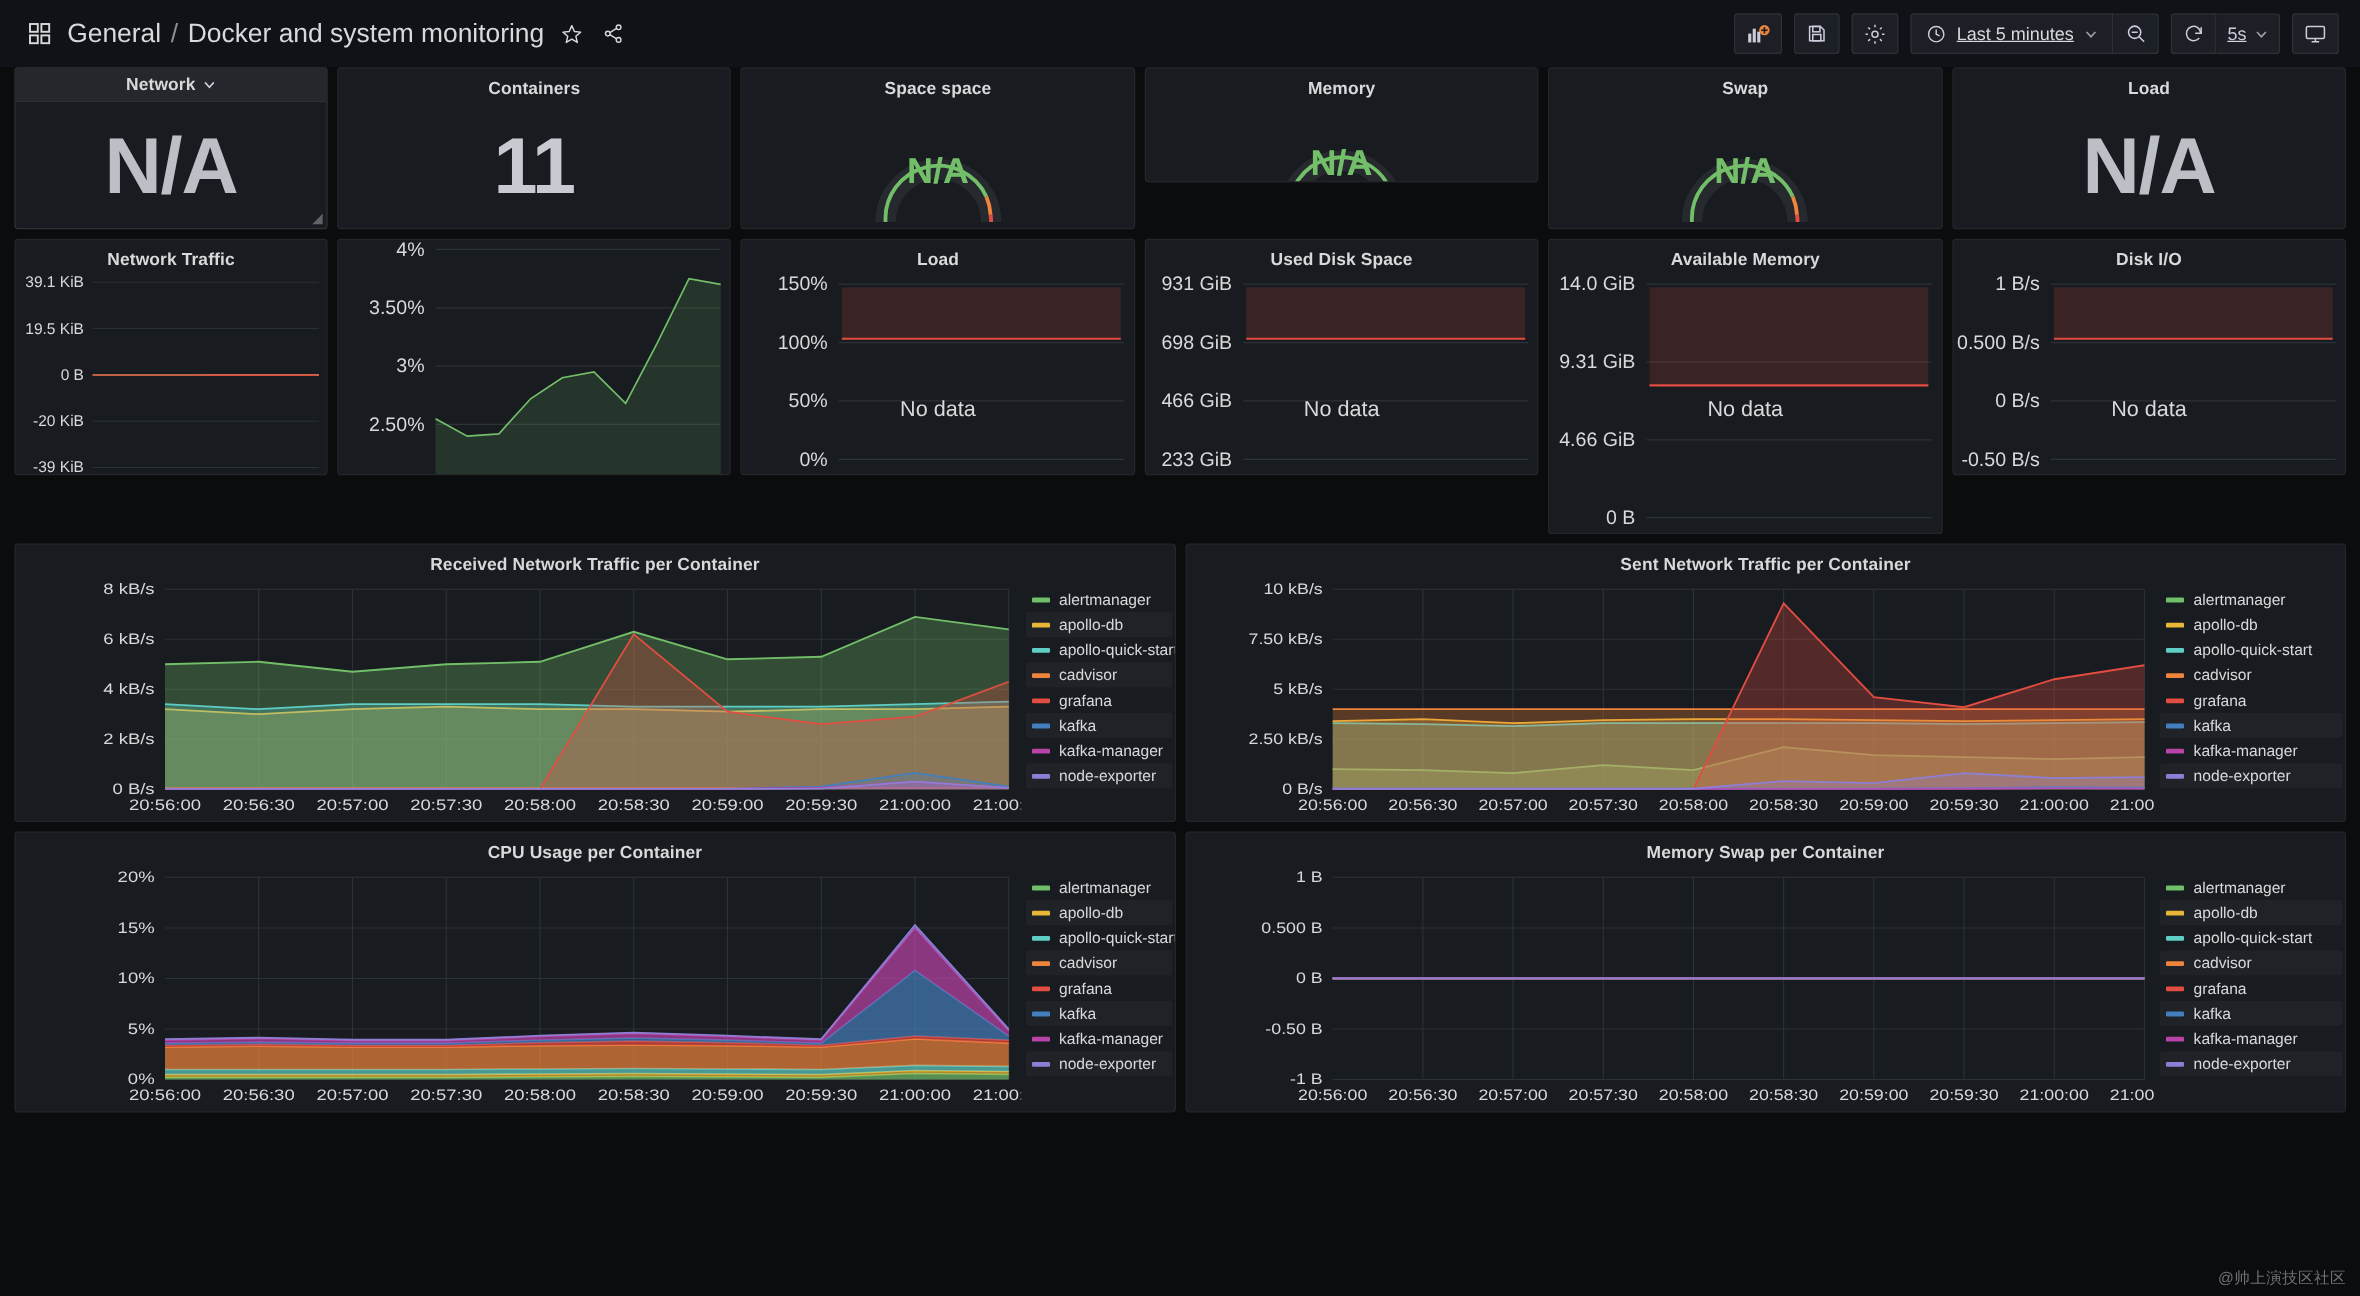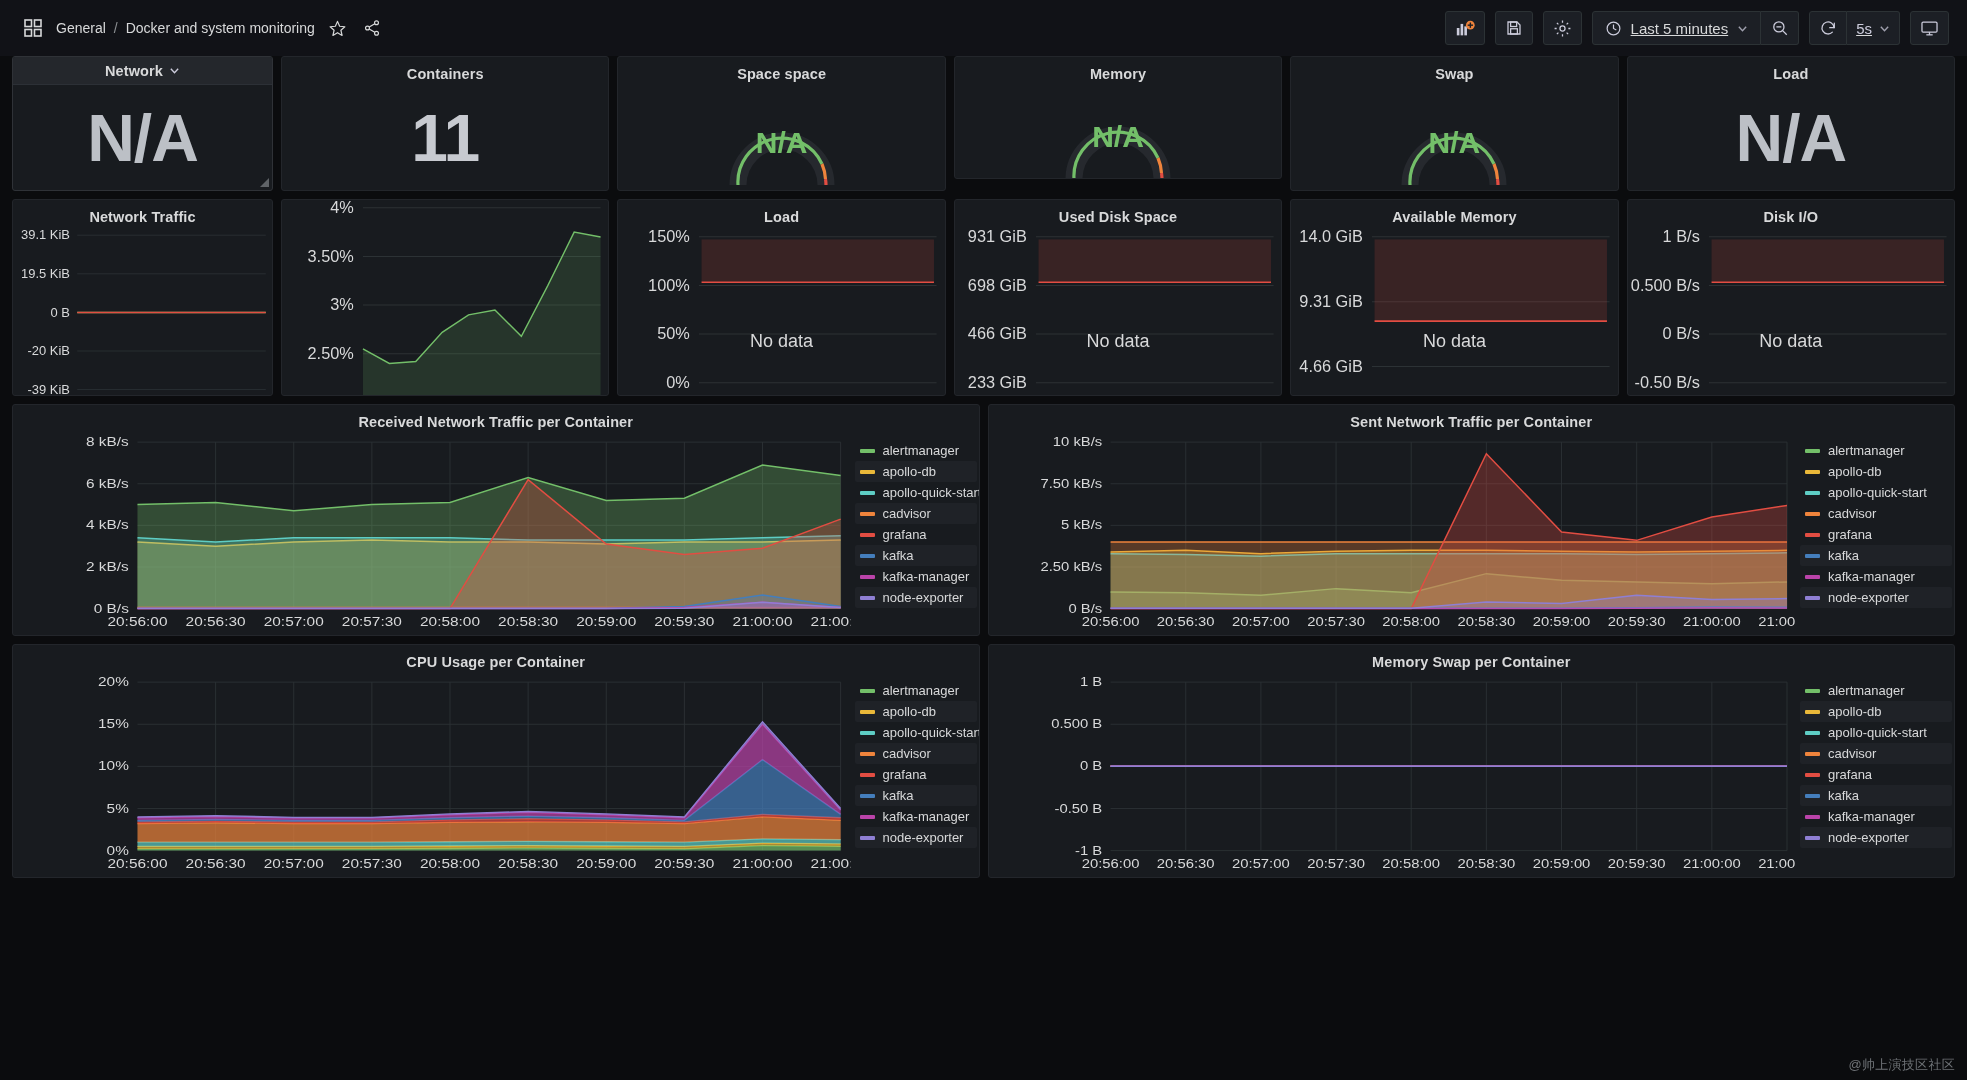--- a/index.html
+++ b/index.html
@@ -14,21 +14,21 @@
   
   .topnav {
     height: 56px;
     display: flex; align-items: center;
     padding: 0 18px 0 22px;
     background: #111217;
     position: relative;
   }
   .nav-left { display: flex; align-items: center; gap: 12px; }
   .grid-icon { width: 20px; height: 20px; display:block; }
-  .breadcrumb { display: flex; align-items: flex-start; gap: 8px; font-size: 14px; }
+  .breadcrumb { display: flex; align-items: flex-start; gap: 8px; font-size: 22px; }
   .bc-folder { color: #d8d9da; }
   .bc-sep { color: #8c8f93; }
   .bc-title { color: #d8d9da; }
   .nav-icon-btn {
     width: 22px; height: 22px;
     display: flex; align-items: center; justify-content: center;
     color: #ccccdc; cursor: pointer;
   }
   .nav-right {
     margin-left: auto;
@@ -261,21 +261,21 @@
         <div class="panel-title">Space space</div>
         <div class="gaugewrap">
           <div class="gauge-holder"><svg viewBox="0 0 128 92" width="128" height="92">
               <path d="M 20 92 A 44 44 0 1 1 108 92" fill="none" stroke="#26292e" stroke-width="17"></path>
               <path d="M 20 92 A 44 44 0 0 1 104 71" fill="none" stroke="#73bf69" stroke-width="3.2" stroke-linecap="butt"></path>
               <path d="M 104 71 A 44 44 0 0 1 107.5 86" fill="none" stroke="#ef843c" stroke-width="3.2"></path>
               <path d="M 107.5 86 A 44 44 0 0 1 108 92" fill="none" stroke="#e24d42" stroke-width="3.2"></path>
             </svg><div class="gauge-val">N/A</div></div>
         </div>
       </div>
-      <div class="panel" style="width: 253px; flex: 1 1 0px; height: 123px;">
+      <div class="panel" style="width: 253px; flex: 1 1 0px; height: 96px;">
         <div class="panel-title">Memory</div>
         <div class="gaugewrap">
           <div class="gauge-holder"><svg viewBox="0 0 128 92" width="128" height="92">
               <path d="M 20 92 A 44 44 0 1 1 108 92" fill="none" stroke="#26292e" stroke-width="17"></path>
               <path d="M 20 92 A 44 44 0 0 1 104 71" fill="none" stroke="#73bf69" stroke-width="3.2" stroke-linecap="butt"></path>
               <path d="M 104 71 A 44 44 0 0 1 107.5 86" fill="none" stroke="#ef843c" stroke-width="3.2"></path>
               <path d="M 107.5 86 A 44 44 0 0 1 108 92" fill="none" stroke="#e24d42" stroke-width="3.2"></path>
             </svg><div class="gauge-val">N/A</div></div>
         </div>
       </div>
@@ -370,21 +370,21 @@
             <text x="55" y="84.5" text-anchor="end" class="ylabel">466 GiB</text>
             <line x1="62" y1="117.75" x2="244" y2="117.75" stroke="#2c3235" stroke-width="0.8"></line>
             <text x="55" y="121.75" text-anchor="end" class="ylabel">233 GiB</text>
             <line x1="62" y1="155" x2="244" y2="155" stroke="#2c3235" stroke-width="0.8"></line>
             <text x="55" y="159" text-anchor="end" class="ylabel">0 B</text>
             <rect x="64" y="8" width="178" height="32.78" fill="rgba(226,77,66,0.17)"></rect>
             <line x1="64" y1="40.78" x2="242" y2="40.78" stroke="#e24d42" stroke-width="1.3"></line>
           </svg>
         </div>
       </div>
-      <div class="panel" style="flex: 1 1 0px; height: 197px;">
+      <div class="panel" style="flex: 1 1 0px; height: 246px;">
         <div class="panel-title">Available Memory</div>
         <div class="gpanel-body">
           <div class="nodata-txt">No data</div>
           <svg class="gp-svg" viewBox="0 0 250 165" preserveAspectRatio="none">
             <line x1="62" y1="6" x2="244" y2="6" stroke="#2c3235" stroke-width="0.8"></line>
             <text x="55" y="10" text-anchor="end" class="ylabel">14.0 GiB</text>
             <line x1="62" y1="55.666666666666664" x2="244" y2="55.666666666666664" stroke="#2c3235" stroke-width="0.8"></line>
             <text x="55" y="59.666666666666664" text-anchor="end" class="ylabel">9.31 GiB</text>
             <line x1="62" y1="105.33333333333333" x2="244" y2="105.33333333333333" stroke="#2c3235" stroke-width="0.8"></line>
             <text x="55" y="109.33333333333333" text-anchor="end" class="ylabel">4.66 GiB</text>

